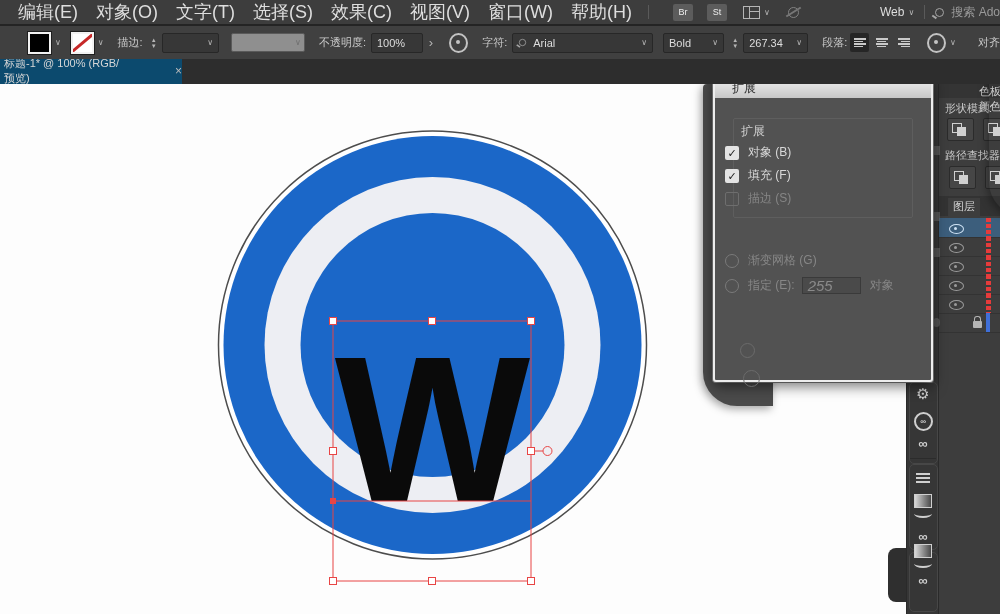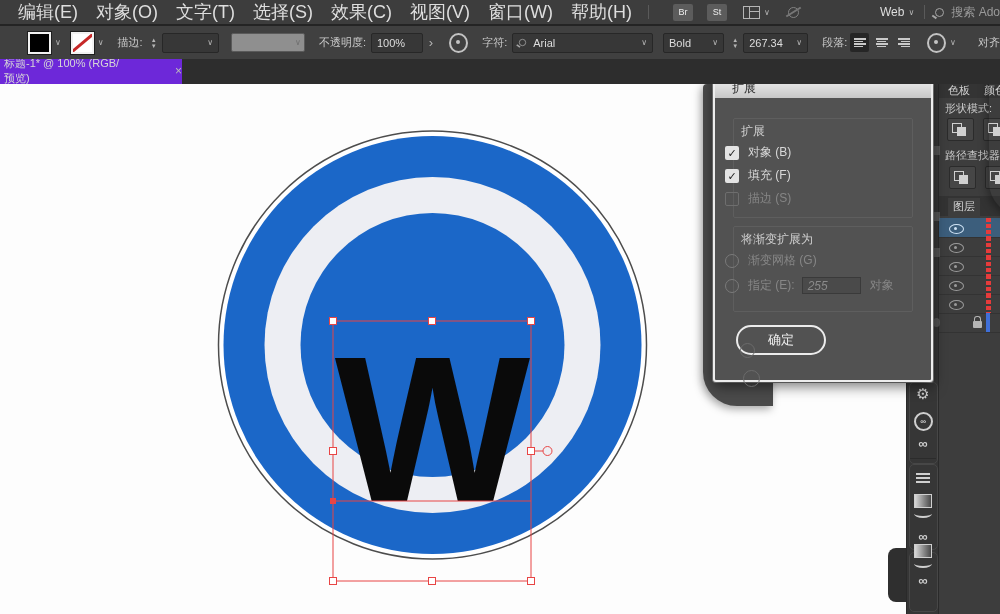--- a/index.html
+++ b/index.html
@@ -44,42 +44,42 @@
   .wheel:after{content:"";position:absolute;left:5px;top:5px;width:4px;height:4px;background:#c3c3c3;border-radius:50%;}
   .alignbtn{width:20px;height:19px;border-radius:2px;display:flex;align-items:center;justify-content:center;margin-left:3px;}
   .alignbtn.active{background:#262626;}
   .bars{width:12px;height:9px;display:flex;flex-direction:column;justify-content:space-between;}
   .bars i{height:1.5px;background:#c9c9c9;display:block;}
   .bars.l i:nth-child(2){width:9px;} .bars.l i:nth-child(4){width:9px;}
   .bars.c i:nth-child(2){width:9px;margin:0 auto;} .bars.c i:nth-child(4){width:9px;margin:0 auto;}
   .bars.r i:nth-child(2){width:9px;margin-left:auto;} .bars.r i:nth-child(4){width:9px;margin-left:auto;}
   
   .tabbar{left:0;top:57px;width:1000px;height:27px;background:#2d2d2d;z-index:29;}
-  .doctab{position:absolute;left:0;top:0;height:27px;width:178px;background:#6d28d9;display:flex;align-items:center;
+  .doctab{position:absolute;left:0;top:0;height:27px;width:178px;background:#0c4a6e;display:flex;align-items:center;
           color:#d6d6d6;font-size:11px;padding-left:4px;gap:40px;}
   .doctab .close{margin-left:9px;color:#bbb;font-size:12px;}
   
   .canvas{left:0;top:84px;width:906px;height:530px;background:#fdfdfd;z-index:1;}
   
   .dockstrip{left:906px;top:84px;width:32px;height:530px;background:#363636;border-left:1px solid #2a2a2a;z-index:2;}
   .dock-ico{position:absolute;left:0;width:32px;display:flex;justify-content:center;color:#cfcfcf;}
   .gearglyph{font-size:15px;line-height:15px;}
   .ccring{width:15px;height:15px;border:2px solid #cfcfcf;border-radius:50%;display:flex;align-items:center;justify-content:center;
           color:#cfcfcf;font-size:8px;font-weight:bold;line-height:8px;}
   .linkglyph{font-size:13px;font-weight:bold;line-height:13px;}
   .hamb{width:14px;height:10px;display:flex;flex-direction:column;justify-content:space-between;}
   .hamb i{height:2px;background:#cfcfcf;display:block;}
   .gradsq{width:16px;height:12px;border:1px solid #cfcfcf;background:linear-gradient(90deg,#d8d8d8,#4a4a4a);}
   .swoosh{width:18px;height:7px;border-bottom:2px solid #cfcfcf;border-radius:0 0 50% 50%;}
   .dock-group{position:absolute;left:2px;width:27px;border:1px solid #474747;border-radius:5px;}
   .grip{left:888px;top:548px;width:18px;height:54px;background:#2f2f2f;border-radius:8px 0 0 8px;z-index:3;}
   .sliver{position:absolute;width:7px;background:#707070;opacity:.55;z-index:5;}
   
   .panel{left:938px;top:84px;width:62px;height:530px;background:#3d3d3d;border-left:1px solid #2a2a2a;z-index:2;}
-  .ptab-row{position:absolute;left:0;width:62px;height:15px;background:#343434;display:flex;align-items:flex-end;}
+  .ptab-row{position:absolute;left:0;width:62px;height:15px;background:#343434;display:flex;align-items:flex-end;flex-direction:column;}
   .ptab{color:#d0d0d0;font-size:11px;margin-left:9px;white-space:nowrap;}
   .plabel{position:absolute;left:6px;color:#c8c8c8;font-size:11px;white-space:nowrap;}
   .pfbtn{position:absolute;width:25px;height:21px;background:#464646;border:1px solid #2b2b2b;border-radius:2px;}
   .pfbtn:before{content:"";position:absolute;left:4px;top:4px;width:8px;height:8px;border:1.5px solid #d0d0d0;}
   .pfbtn:after{content:"";position:absolute;left:9px;top:8px;width:9px;height:9px;background:#d0d0d0;}
   .ltab-row{position:absolute;left:0;width:62px;height:17px;background:#333;display:flex;align-items:flex-end;}
   .ltab{color:#d6d6d6;font-size:11px;margin-left:9px;background:#3d3d3d;padding:1px 5px 2px;white-space:nowrap;}
   .ltab.ghost{background:none;padding-left:8px;}
   .lrow{position:absolute;left:0;width:62px;height:19px;border-bottom:1px solid #333;}
   .lrow.selected{background:#3c5e7c;}
@@ -102,21 +102,21 @@
              color:#2b2b2b;font-size:12px;padding-left:17px;}
   .group{position:absolute;left:18px;width:178px;border:1px solid #5e5e5e;border-radius:2px;}
   .group-label{position:absolute;left:7px;top:4px;color:#cfcfcf;font-size:12px;}
   .opt-row{position:absolute;left:10px;display:flex;align-items:center;}
   .opt-label{color:#d8d8d8;font-size:12px;margin-left:9px;white-space:nowrap;}
   .disabled .opt-label{color:#868686;}
   .cb{width:14px;height:14px;background:#e4e4e4;border-radius:2px;color:#1c1c1c;font-size:11px;line-height:14px;
       text-align:center;font-weight:bold;}
   .cb.off{background:none;border:1.5px solid #6e6e6e;width:12px;height:12px;}
   .radio{width:12px;height:12px;border:1.5px solid #7a7a7a;border-radius:50%;}
-  .spec-input{width:52px;height:15px;background:#4a4a4a;border:1px solid #3a3a3a;color:#8a8a8a;font-size:12px;
+  .spec-input{width:52px;height:15px;background:#4a4a4a;border:1px solid #3a3a3a;color:#8a8a8a;font-size:15px;
               display:flex;align-items:center;padding-left:5px;margin-left:7px;font-style:italic;}
   .dlg-btn{position:absolute;height:26px;border:2px solid #ececec;border-radius:15px;background:none;color:#f0f0f0;
            font-size:13px;display:flex;align-items:center;justify-content:center;
            font-family:"Liberation Sans","DejaVu Sans",sans-serif;}
   
   svg text{font-family:"Liberation Sans","DejaVu Sans",sans-serif;}
 </style>
 </head>
 <body>
 
@@ -355,28 +355,24 @@
   </div>
   <div class="opt-row" style="top:89px">
     <span class="cb">✓</span>
     <span class="opt-label">填充 (F)</span>
   </div>
   <div class="opt-row disabled" style="top:112px">
     <span class="cb off"></span>
     <span class="opt-label">描边 (S)</span>
   </div>
 
-  <div class="group" style="top:148px;height:84px">
-    <span class="group-label">将渐变扩展为</span>
-  </div>
   <div class="opt-row disabled" style="top:174px">
     <span class="radio"></span>
     <span class="opt-label">渐变网格 (G)</span>
   </div>
   <div class="opt-row disabled" style="top:199px">
     <span class="radio"></span>
     <span class="opt-label">指定 (E):</span>
     <span class="spec-input">255</span>
     <span class="opt-label">对象</span>
   </div>
 
-  <div class="dlg-btn" style="left:21px;top:247px;width:86px">确定</div>
 </div>
 
 </body></html>

